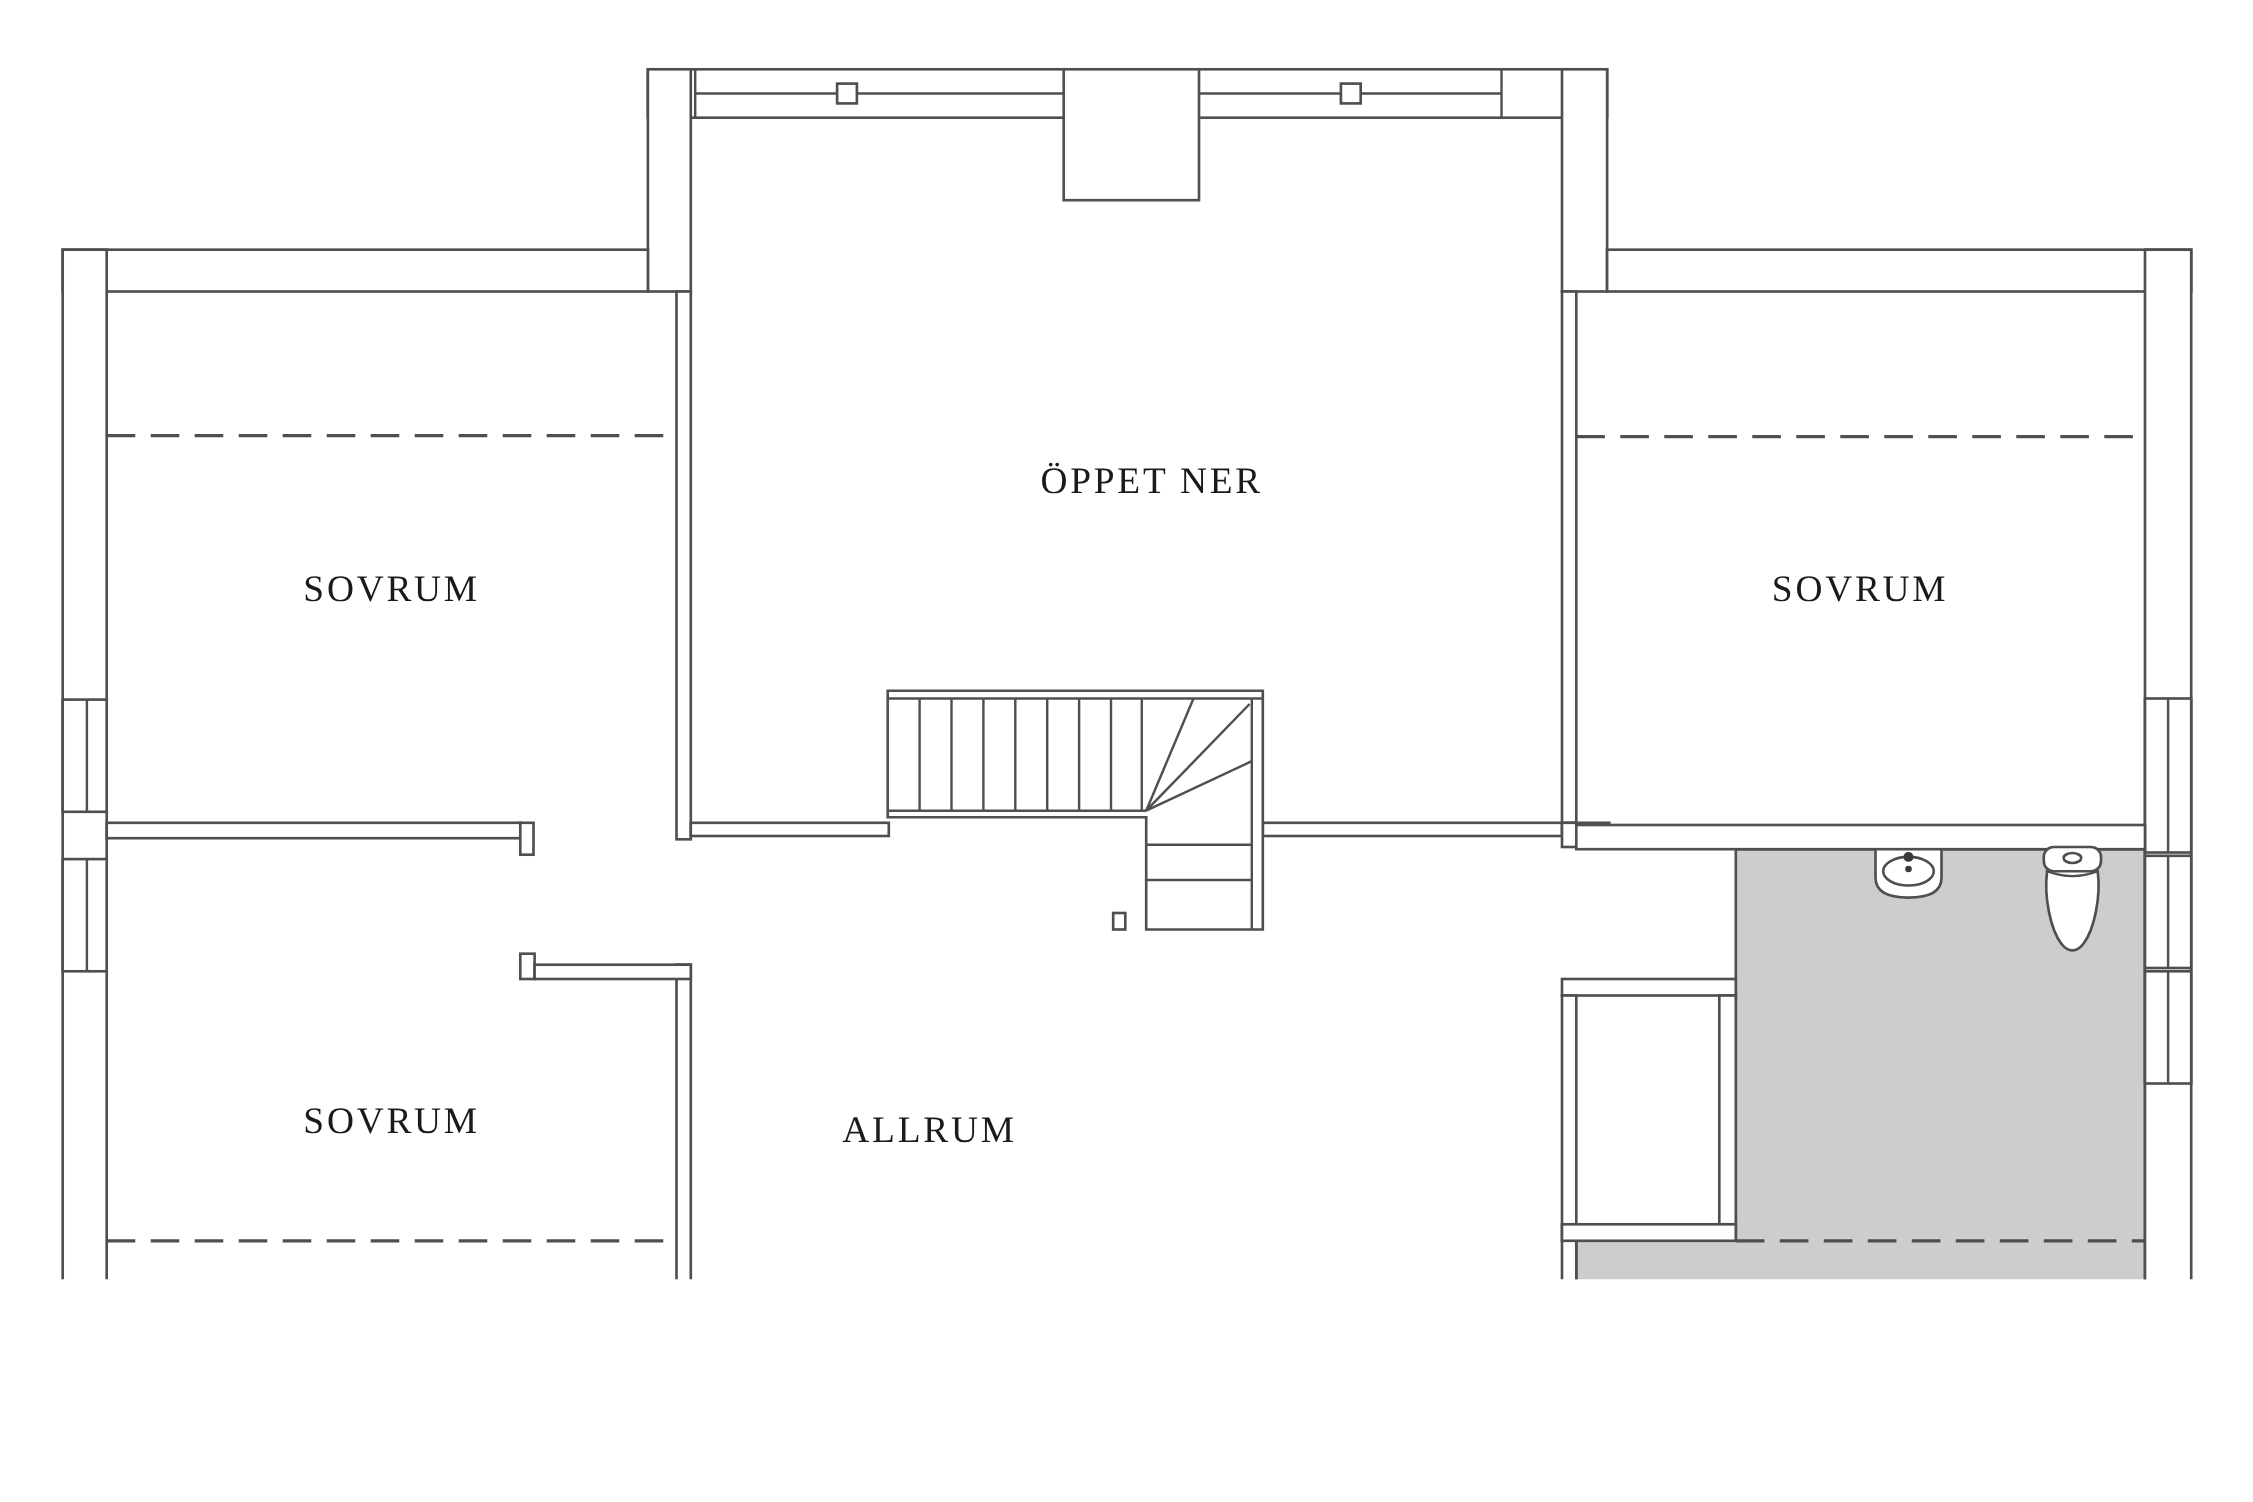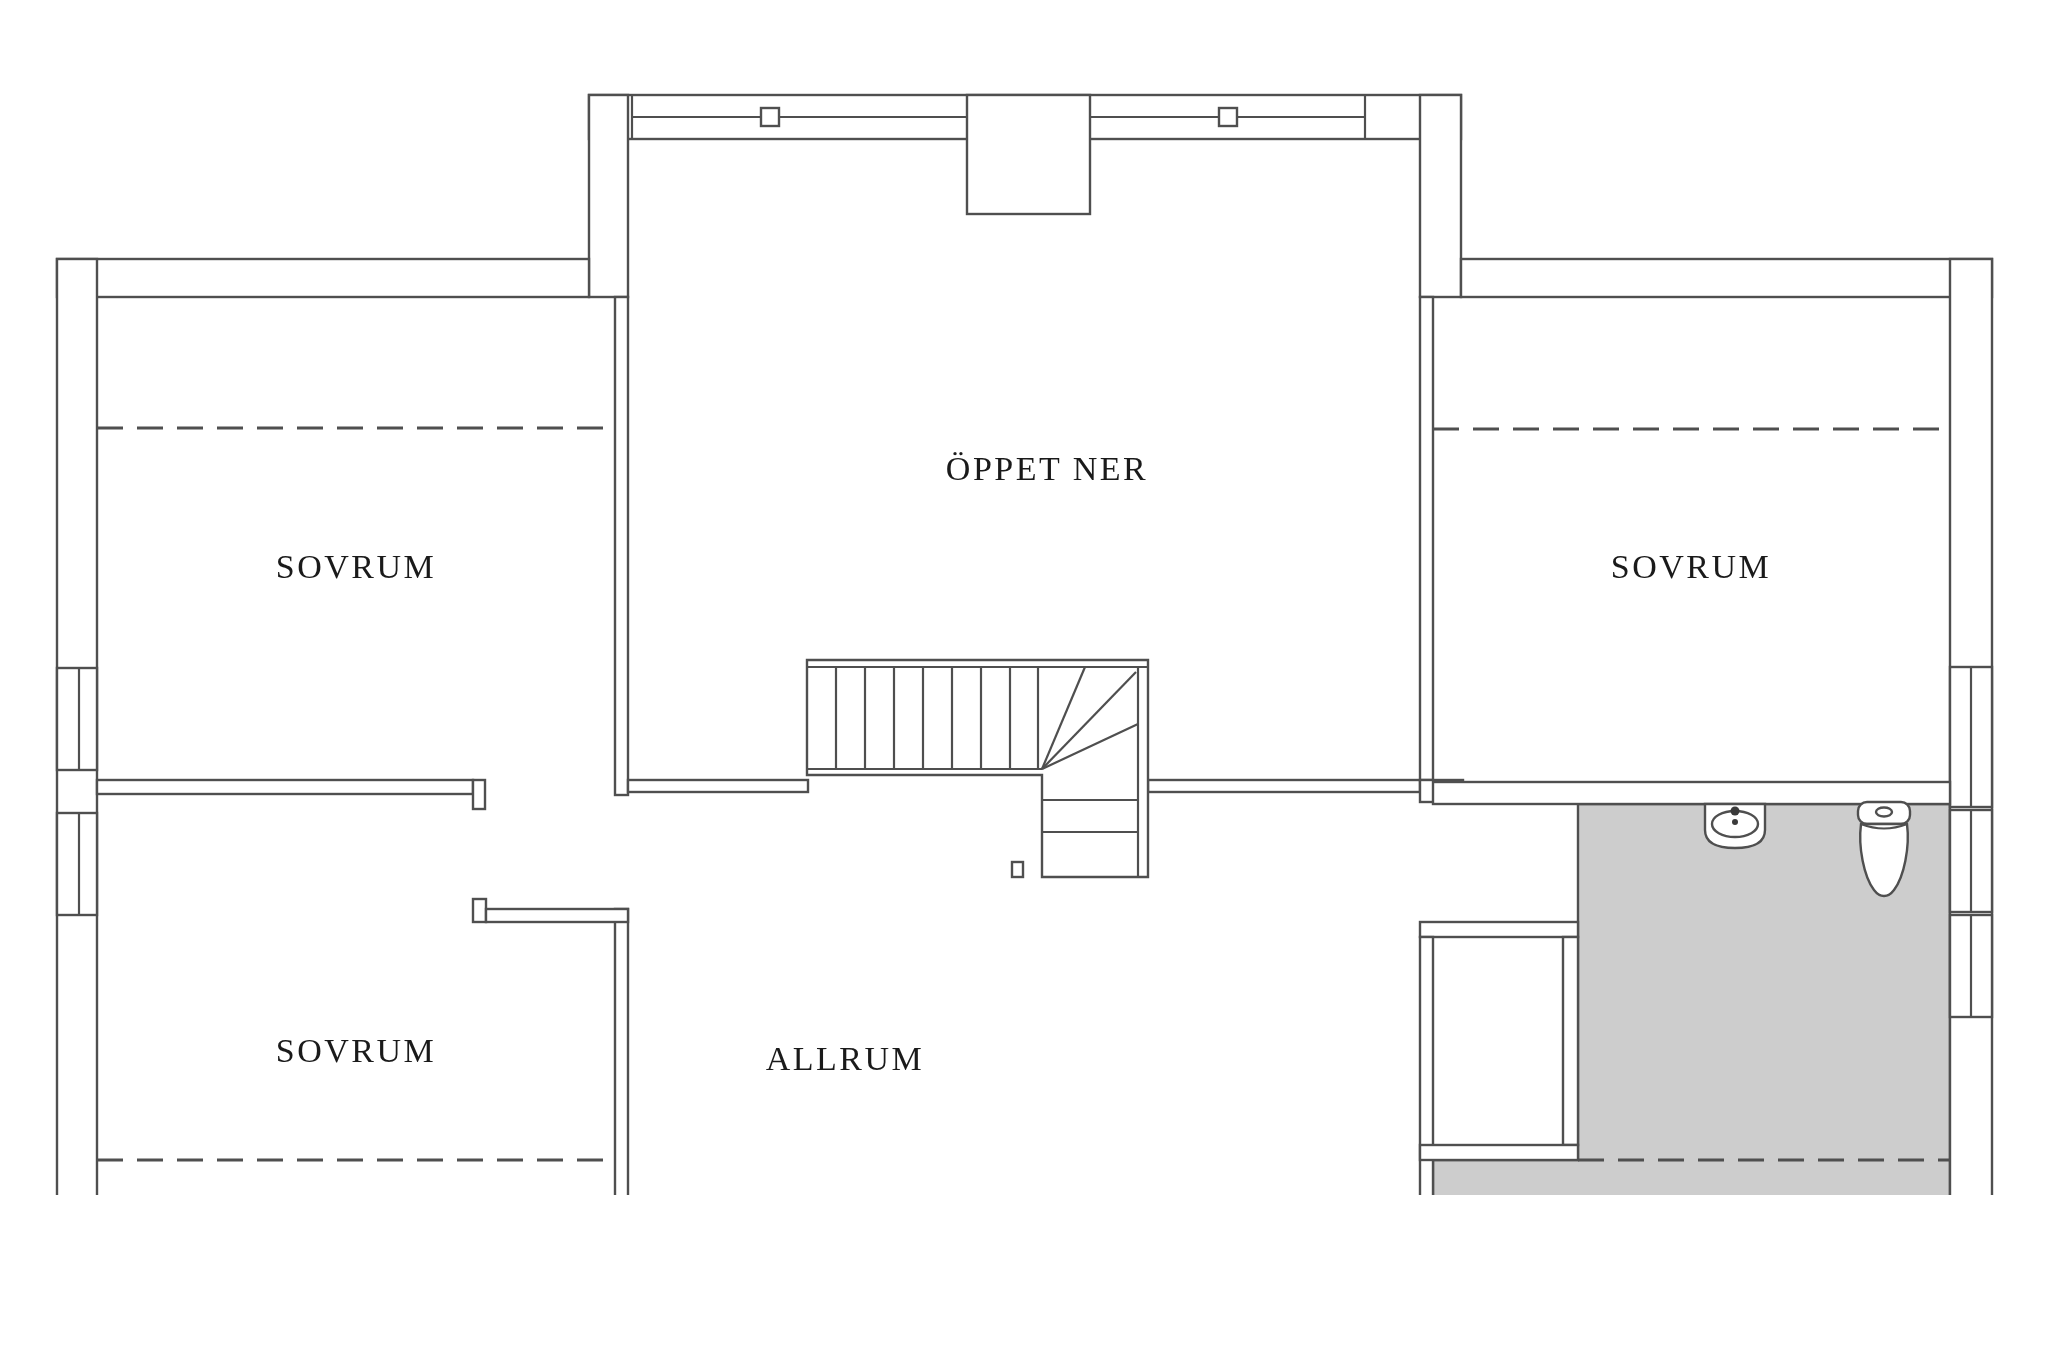--- a/index.html
+++ b/index.html
@@ -6,21 +6,20 @@
     margin: 0;
     padding: 0;
     background: #ffffff;
   }
   .page {
     width: 2048px;
     height: 1163px;
     background: var(--background, #ffffff);
     position: relative;
     font-family: "Liberation Serif", "DejaVu Serif", serif;
-    margin-top: 32px;
   }
   svg { display: block; }
 
   .wall {
     fill: var(--background, #ffffff);
     stroke: var(--line, #4f4f4f);
     stroke-width: 2.4;
     stroke-linejoin: miter;
   }
   .ln {

